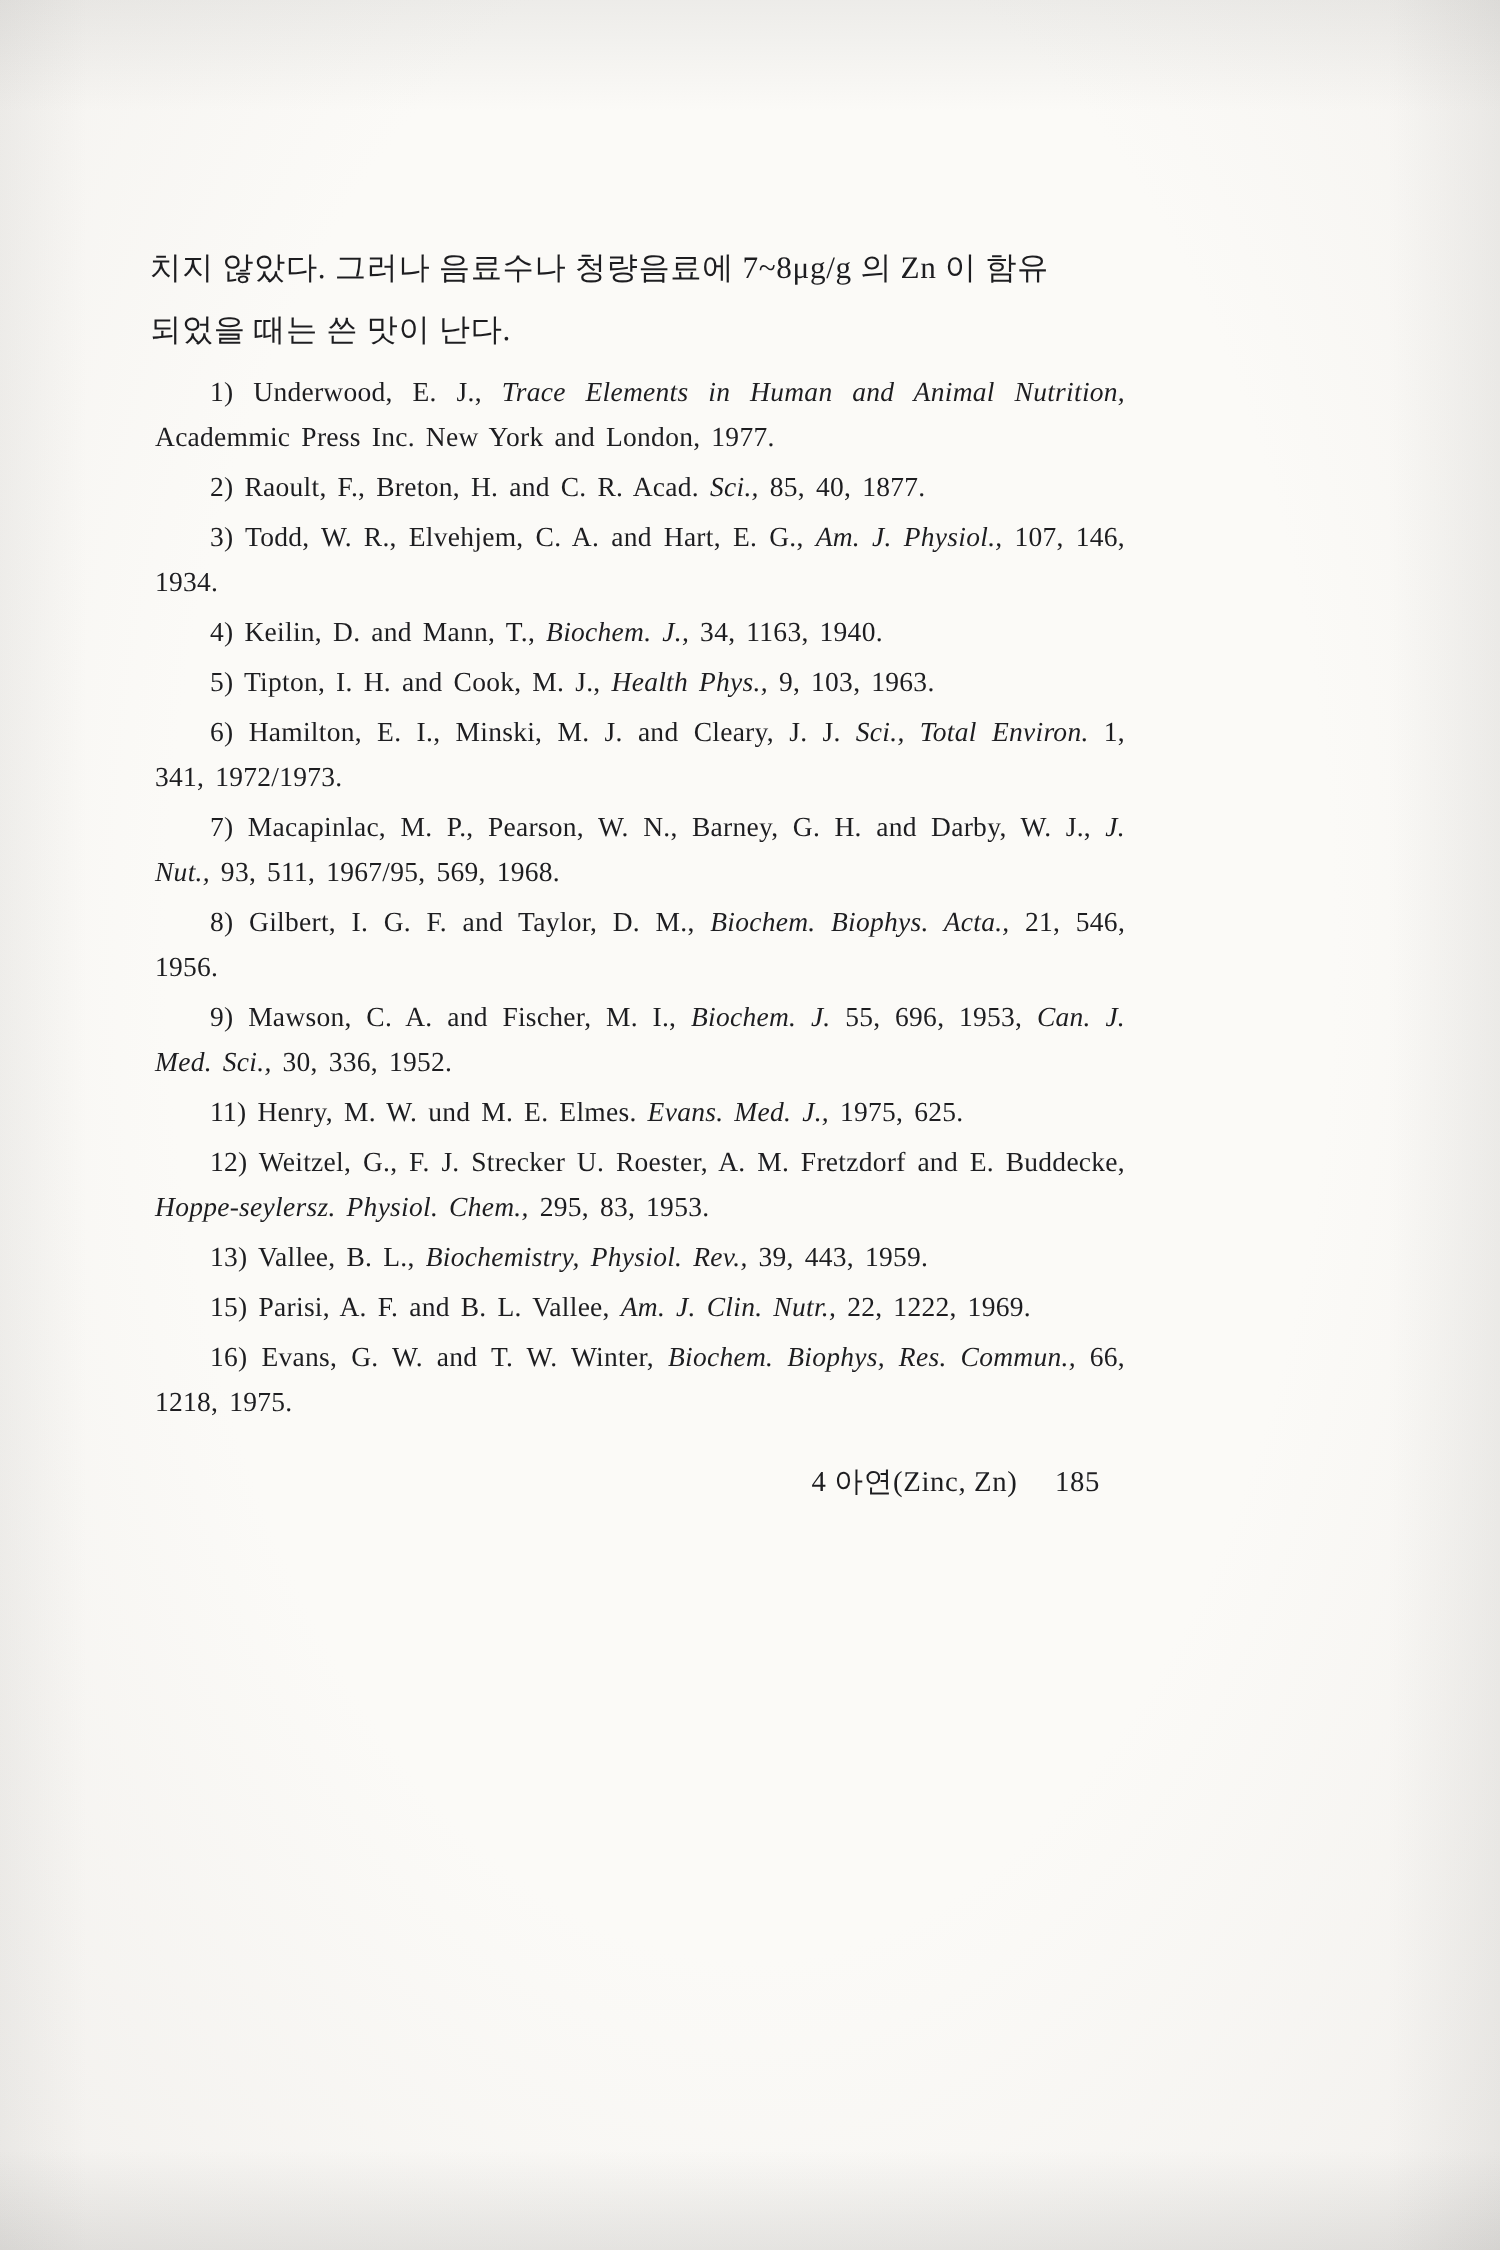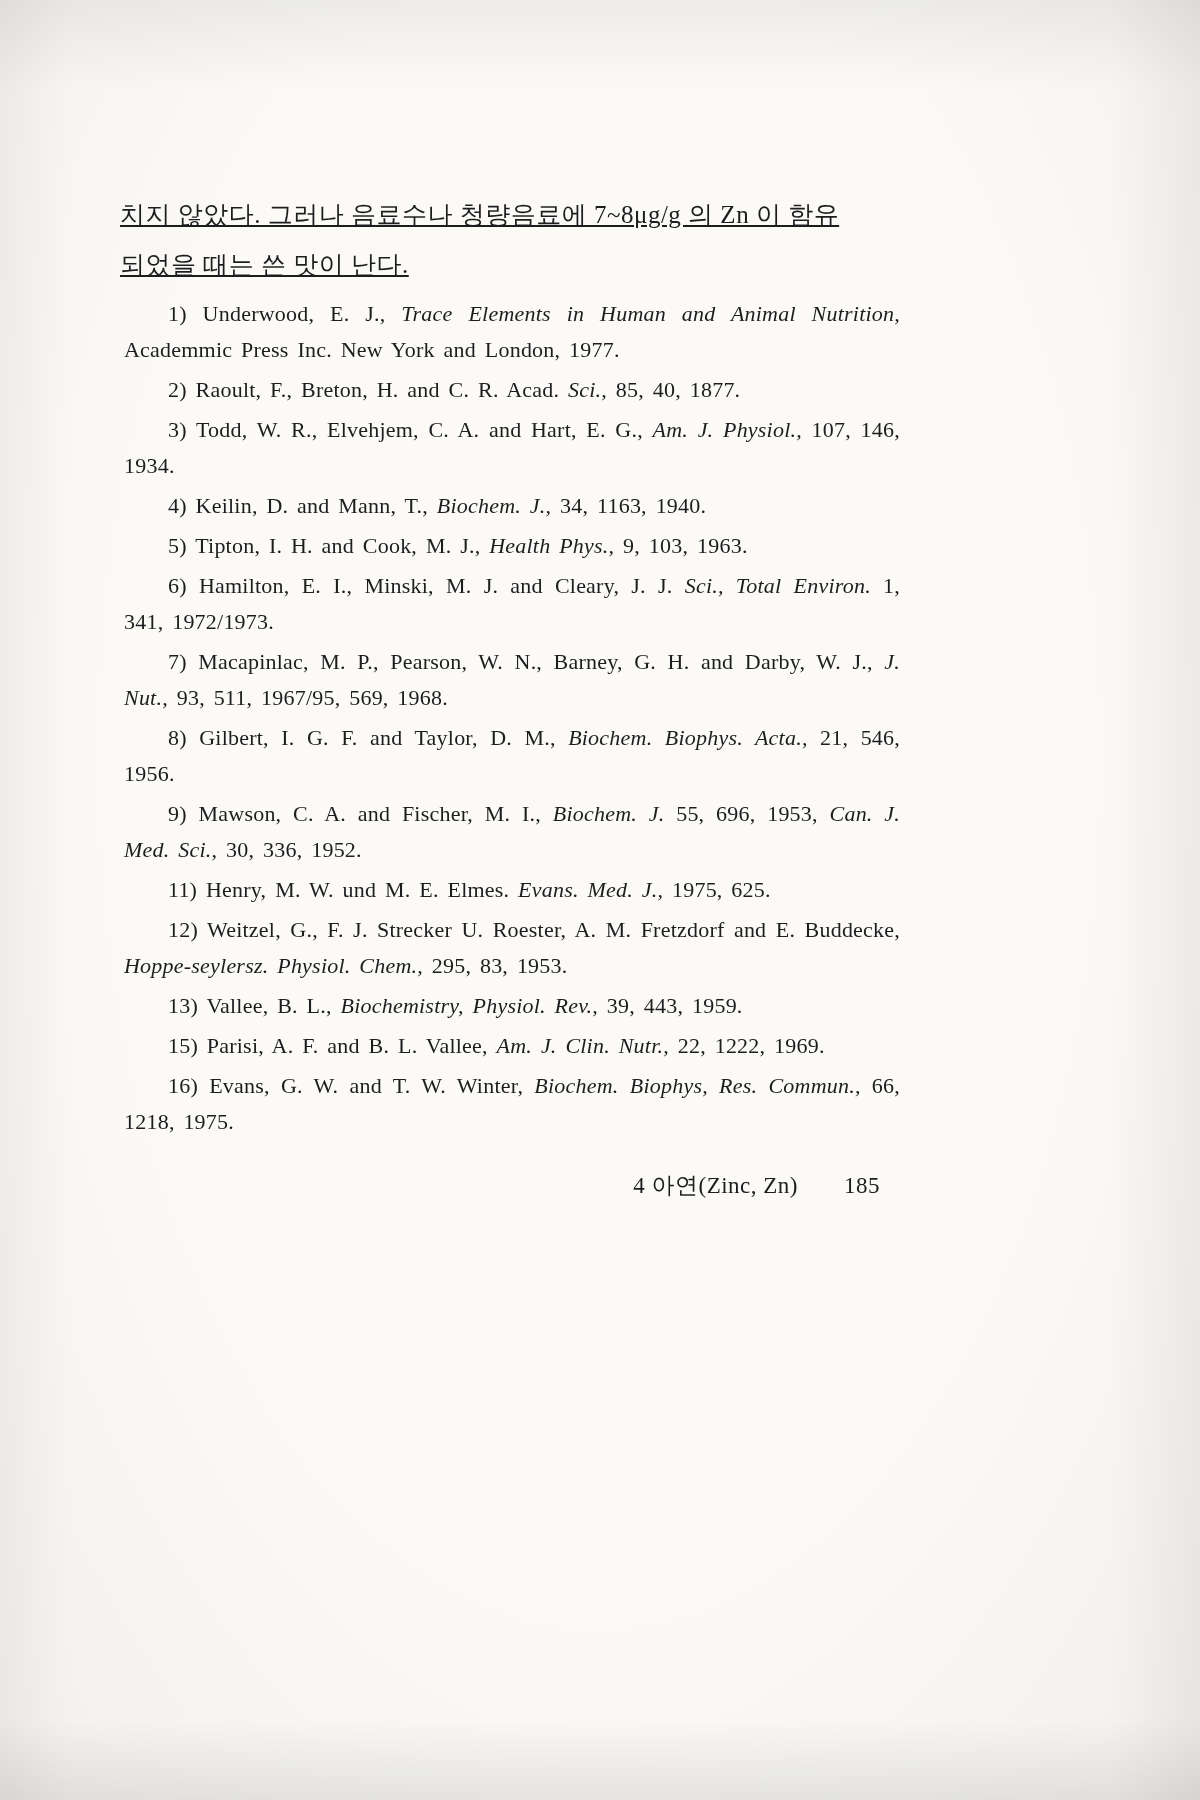--- a/index.html
+++ b/index.html
@@ -30,21 +30,20 @@
   }
   .intro {
     margin: 0;
     font-size: 25px;
     line-height: 50px;
     letter-spacing: 0.5px;
   }
   .intro .line {
     display: block;
     white-space: nowrap;
-    text-decoration: underline;
   }
   .ref-heading {
     margin: 120px 0 6px 0;
     padding-left: 64px;
     font-size: 24px;
     font-weight: normal;
     line-height: 36px;
     letter-spacing: 0.5px;
   }
   .ref-list {
@@ -59,21 +58,21 @@
     word-spacing: 0.14em;
     letter-spacing: 0.01em;
   }
   .ref .it {
     font-style: italic;
   }
   .footer {
     display: flex;
     justify-content: flex-end;
     align-items: baseline;
-    gap: 46px;
+    gap: 30px;
     margin-top: 30px;
     padding-right: 24px;
     font-size: 23px;
     letter-spacing: 0.5px;
   }
 </style>
 </head>
 <body>
 
 <div class="page">

